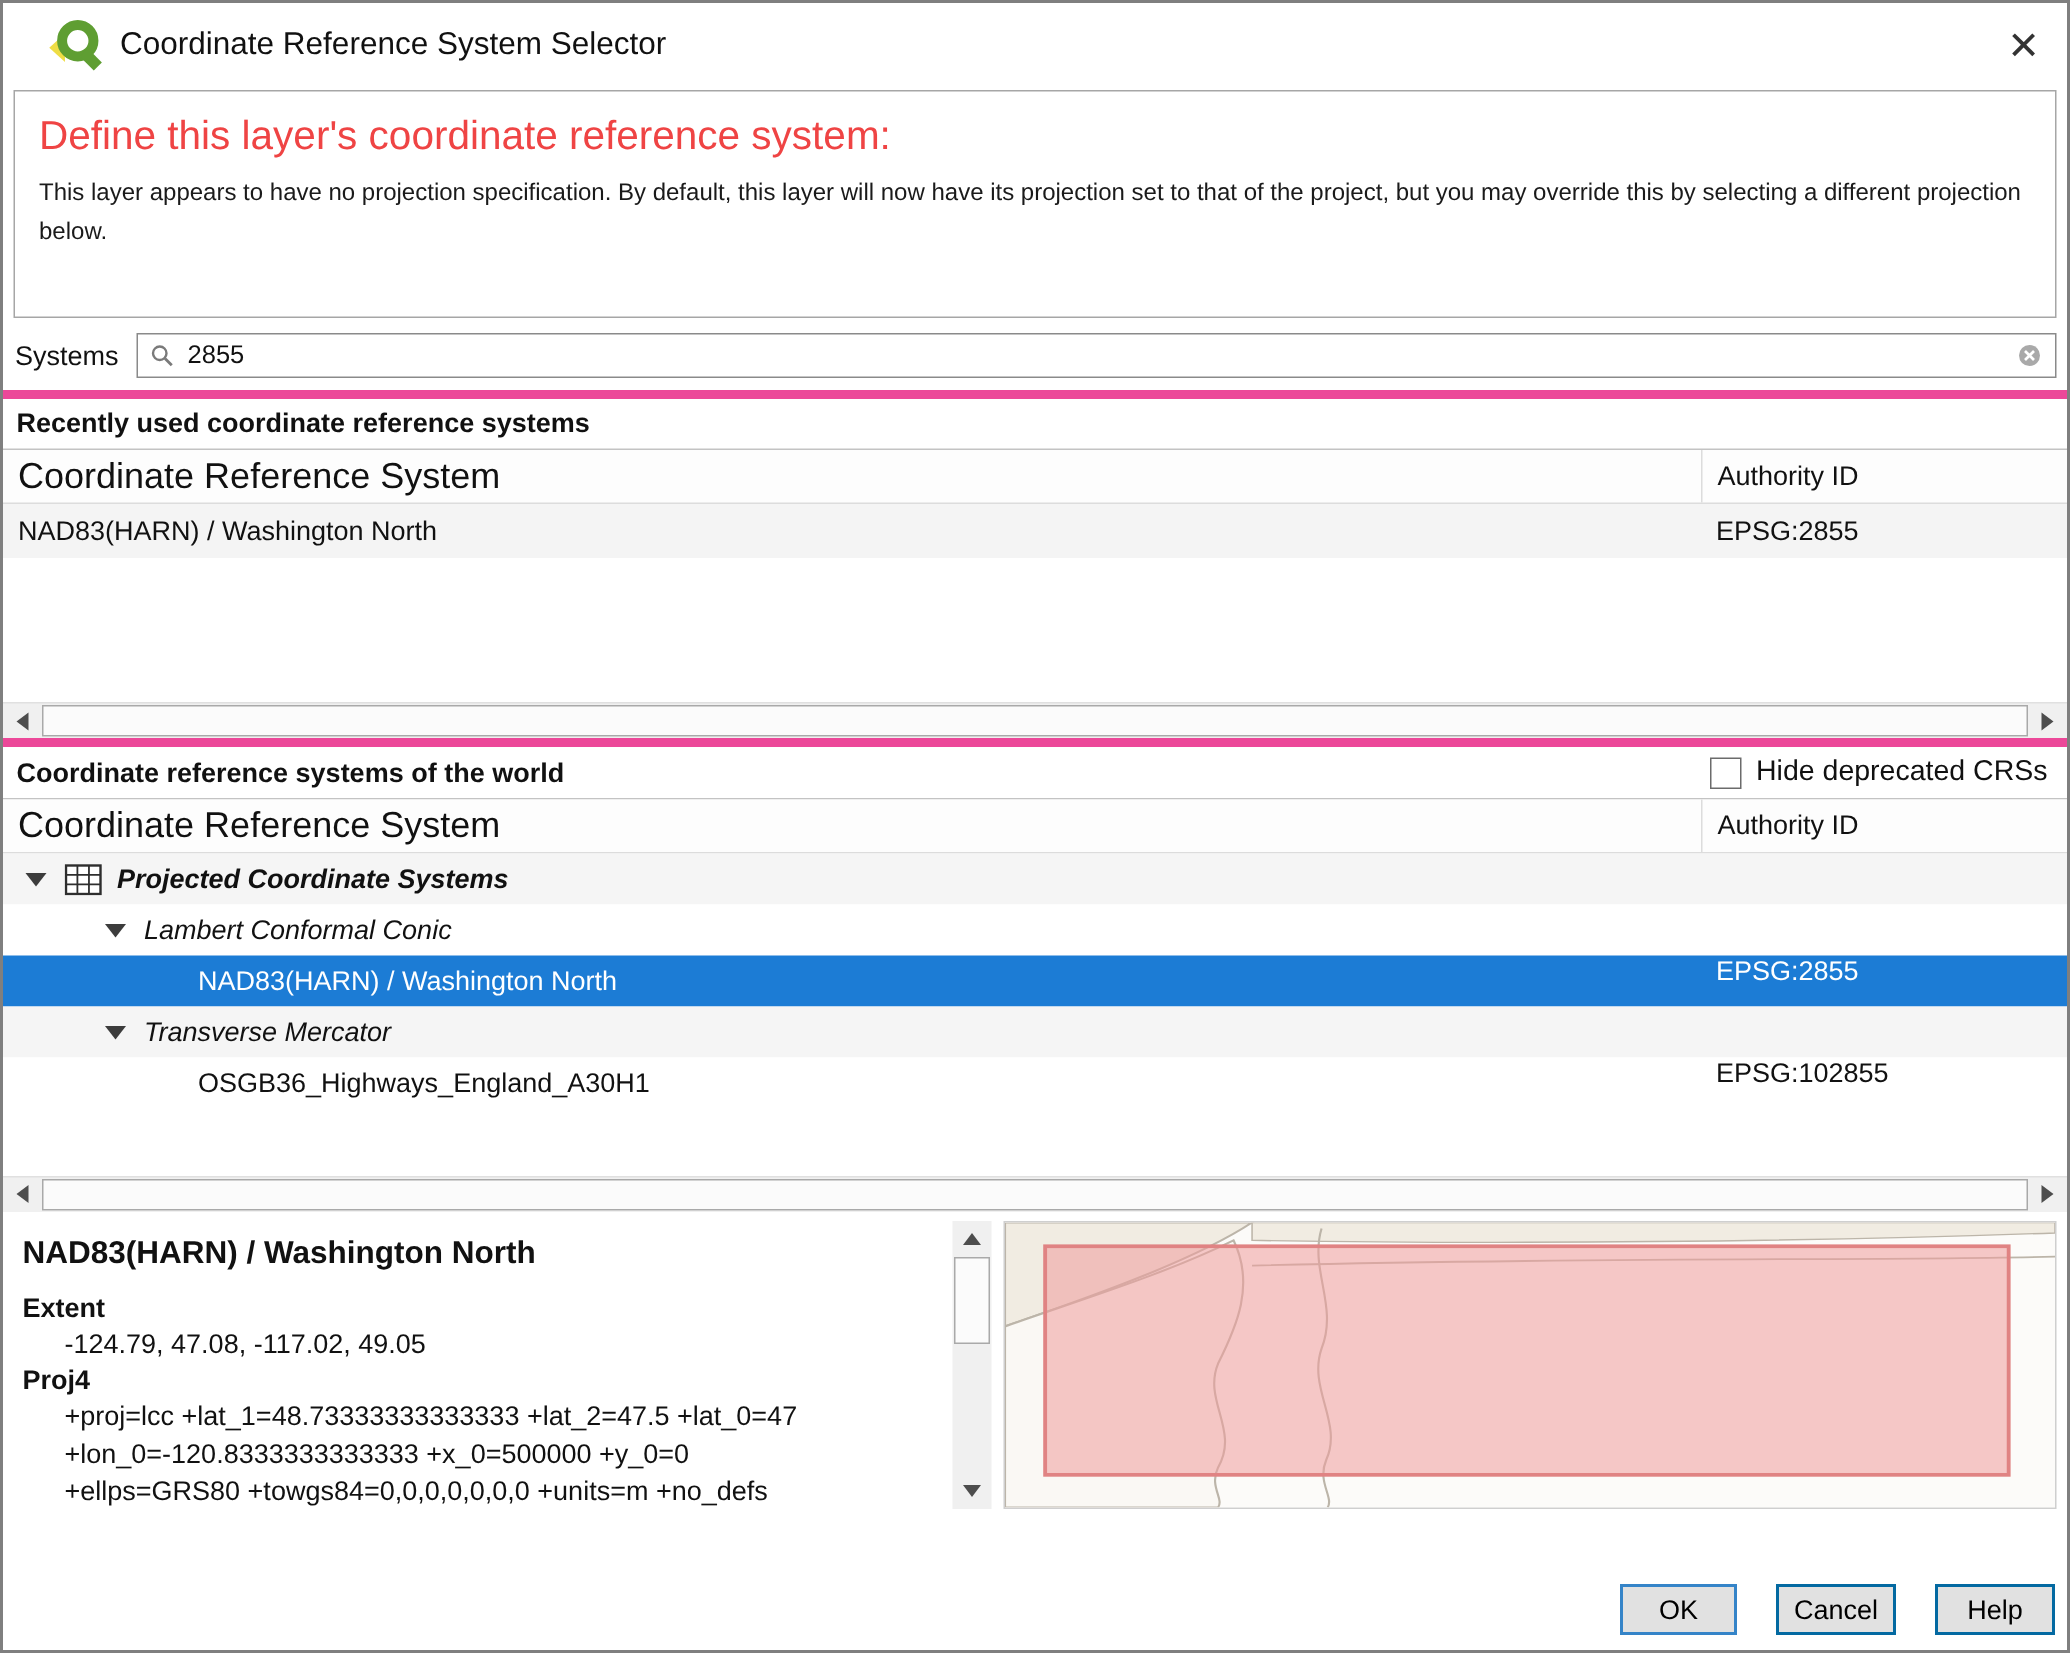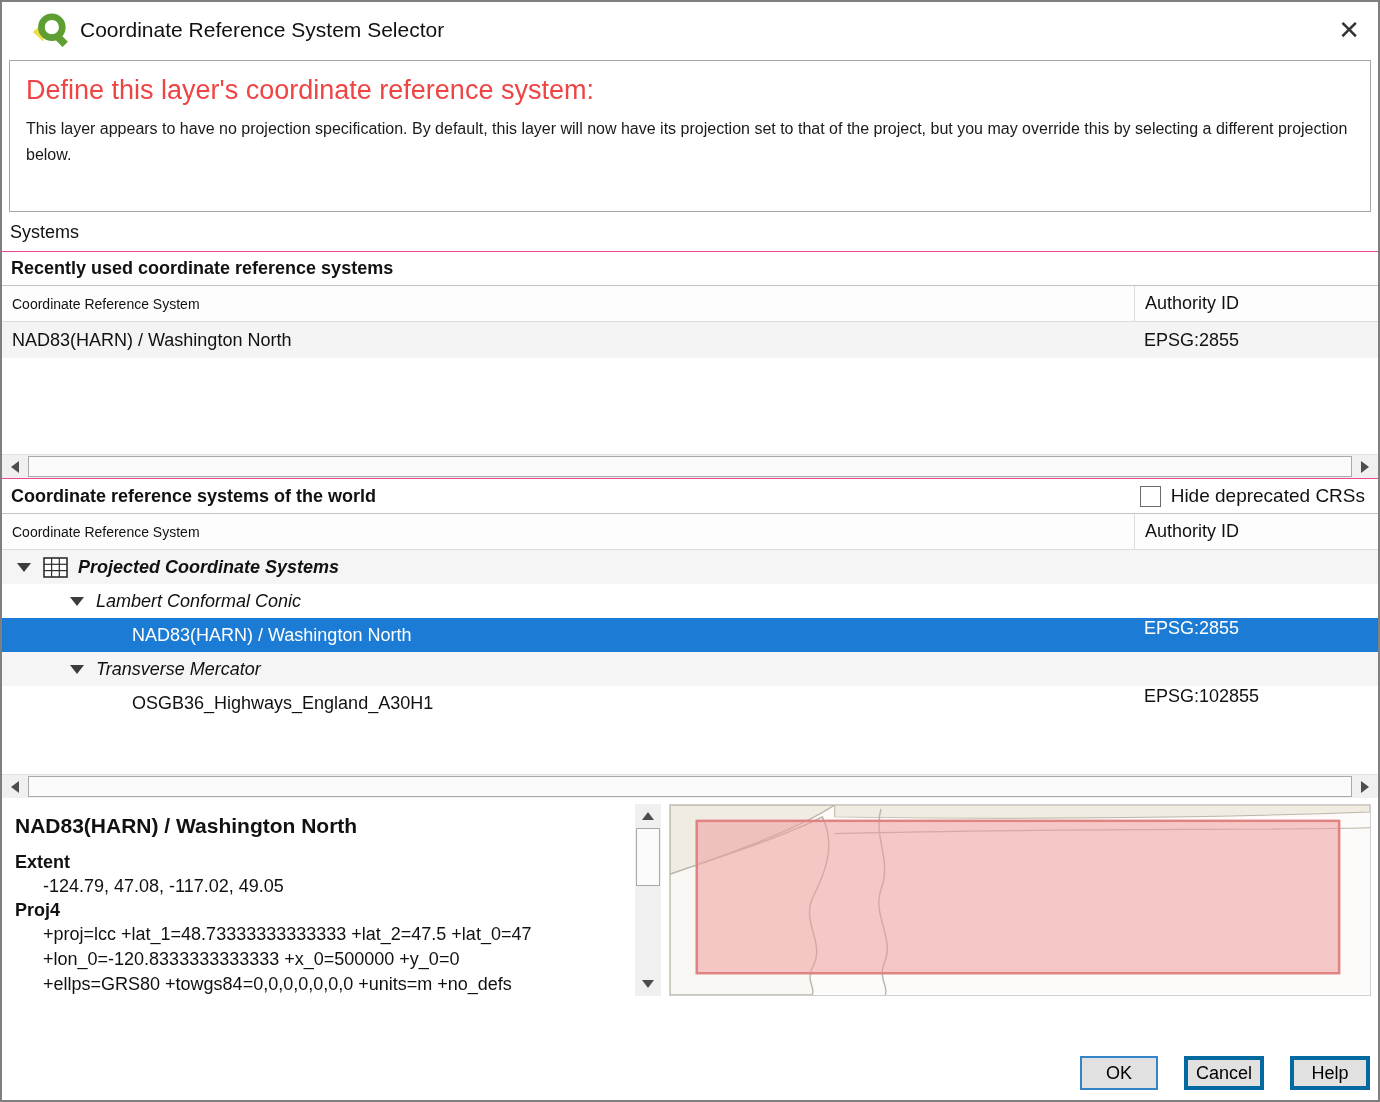--- a/index.html
+++ b/index.html
@@ -23,26 +23,26 @@
   
   .header-box { margin: 2px 7px 10px 7px; border: 1px solid #a6a6a6; padding: 10px 16px; height: 152px; flex: 0 0 auto; }
   .header-box .heading { color: #ef4444; font-size: 27px; margin: 4px 0 10px 0; }
   .header-box .desc { font-size: 16px; line-height: 1.65; color: #1a1a1a; }
   
   .filter-row { display: flex; align-items: center; padding: 0 7px 8px 8px; flex: 0 0 auto; }
   .filter-label { font-size: 18px; margin-right: 12px; }
   .filter-input-wrap { flex: 1; height: 30px; border: 1px solid #8a8a8a; display: flex; align-items: center; padding: 0 8px; gap: 7px; background: #fff; }
   .filter-input-wrap input { flex: 1; border: none; outline: none; font-size: 17px; font-family: inherit; color: #111; background: transparent; }
   
-  .section-bar { border-top: 1px solid #ec4899; border-bottom: 1px solid #c3c3c3; padding: 6px 9px; font-weight: bold; font-size: 18px; flex: 0 0 auto; display: flex; align-items: flex-end; background: #fff; }
+  .section-bar { border-top: 6px solid #ec4899; border-bottom: 1px solid #c3c3c3; padding: 6px 9px; font-weight: bold; font-size: 18px; flex: 0 0 auto; display: flex; align-items: flex-end; background: #fff; }
   .hide-dep { margin-left: auto; display: flex; align-items: center; gap: 10px; font-weight: normal; font-size: 19px; padding-right: 4px; }
   .checkbox { width: 21px; height: 21px; border: 1px solid #6b6b6b; background: #fff; }
   
   .table-head { display: flex; height: 36px; align-items: stretch; border-bottom: 1px solid #dcdcdc; flex: 0 0 auto; background: #fdfdfd; }
-  .th-name { flex: 1; display: flex; align-items: center; padding-left: 10px; font-size: 14px; }
+  .th-name { flex: 1; display: flex; align-items: center; padding-left: 10px; font-size: 24px; }
   .th-auth { width: 244px; display: flex; align-items: center; padding-left: 10px; font-size: 18px; border-left: 1px solid #dcdcdc; }
   .cell-name { flex: 1; display: flex; align-items: center; height: 100%; font-size: 18px; }
   .cell-auth { width: 244px; display: flex; align-items: center; padding-left: 10px; font-size: 18px; }
   .recent-row { display: flex; height: 36px; background: #f4f4f4; flex: 0 0 auto; }
   .recent-row .cell-name { padding-left: 10px; }
   .recent-filler { height: 96px; flex: 0 0 auto; background: #fff; }
   
   .hscroll { height: 24px; background: #f0f0f0; border-top: 1px solid #e0e0e0; display: flex; align-items: stretch; flex: 0 0 auto; }
   .hs-btn { width: 26px; display: flex; align-items: center; justify-content: center; cursor: pointer; }
   .hs-thumb { flex: 1; background: #fbfbfb; border: 1px solid #a9a9a9; margin: 1px 0; cursor: pointer; }
@@ -70,21 +70,21 @@
   
   .bottom { display: flex; margin: 6px 7px 0 7px; height: 192px; flex: 0 0 auto; }
   .details { width: 626px; overflow: hidden; padding: 2px 6px 0 4px; }
   .details .crs-name { font-size: 21px; font-weight: bold; margin: 8px 0 14px 2px; }
   .d-label { font-weight: bold; font-size: 18px; margin: 1px 0 1px 2px; }
   .d-value { font-size: 18px; padding-left: 30px; line-height: 25px; }
   .map { flex: 1; margin-left: 8px; border: 1px solid #cfcfcf; overflow: hidden; background: #fcfbf9; }
   .map svg { display: block; width: 100%; height: 100%; }
   
   .btn-row { flex: 1 0 auto; display: flex; justify-content: flex-end; align-items: flex-end; gap: 26px; padding: 6px 8px 10px 0; }
-  .btn { min-width: 80px; height: 34px; background: #e1e1e1; border: 4px solid #0369a1; font-size: 18px; font-family: inherit; display: flex; align-items: center; justify-content: center; cursor: pointer; }
+  .btn { min-width: 80px; height: 34px; background: #e1e1e1; border: 2px solid #0369a1; font-size: 18px; font-family: inherit; display: flex; align-items: center; justify-content: center; cursor: pointer; }
   .btn-ok { border: 2px solid #3584c8; min-width: 78px; }
 </style>
 </head>
 <body>
 
 <div class="dialog">
 
   <div class="titlebar">
     <span style="display:inline-flex;">
       <svg width="38" height="38" viewBox="0 0 40 40">
@@ -97,20 +97,35 @@
     <span class="close">✕</span>
   </div>
 
   <div class="header-box">
     <div class="heading">Define this layer's coordinate reference system:</div>
     <div class="desc">This layer appears to have no projection specification. By default, this layer will now have its projection set to that of the project, but you may override this by selecting a different projection below.</div>
   </div>
 
   <div class="filter-row">
     <span class="filter-label">Systems</span>
+    <div class="filter-input-wrap">
+      <span style="display:inline-flex;">
+        <svg width="16" height="16" viewBox="0 0 16 16">
+          <circle cx="6.5" cy="6.5" r="4.5" fill="none" stroke="#7a7a7a" stroke-width="1.6"></circle>
+          <line x1="10" y1="10" x2="14.5" y2="14.5" stroke="#7a7a7a" stroke-width="1.9"></line>
+        </svg>
+      </span>
+      <input value="2855" style="">
+      <span style="display:inline-flex;cursor:pointer;">
+        <svg width="18" height="18" viewBox="0 0 18 18">
+          <circle cx="9" cy="9" r="7" fill="#a9a9a9"></circle>
+          <path d="M6 6 L12 12 M12 6 L6 12" stroke="#fff" stroke-width="1.8"></path>
+        </svg>
+      </span>
+    </div>
   </div>
 
   <div class="section-bar">
     <span>Recently used coordinate reference systems</span>
   </div>
   <div class="table-head">
     <div class="th-name">Coordinate Reference System</div>
     <div class="th-auth">Authority ID</div>
   </div>
   <div class="recent-row">

